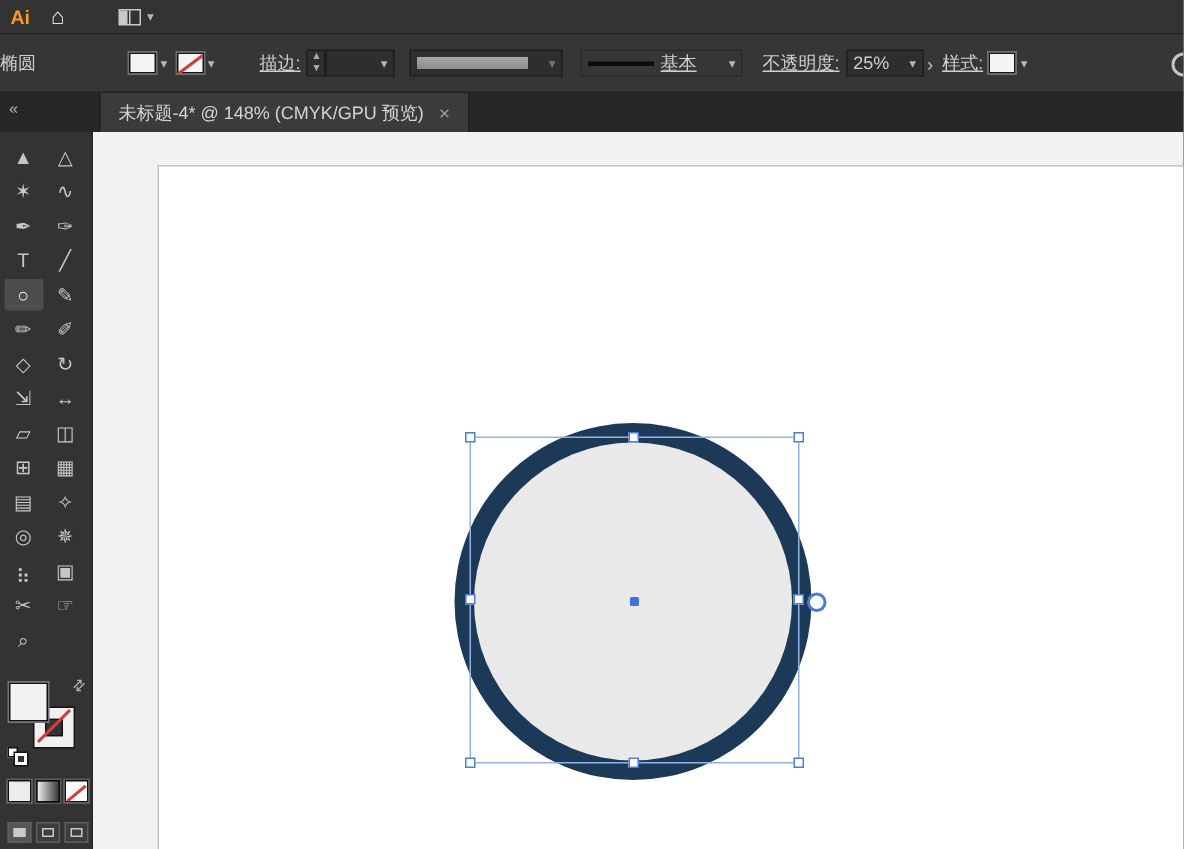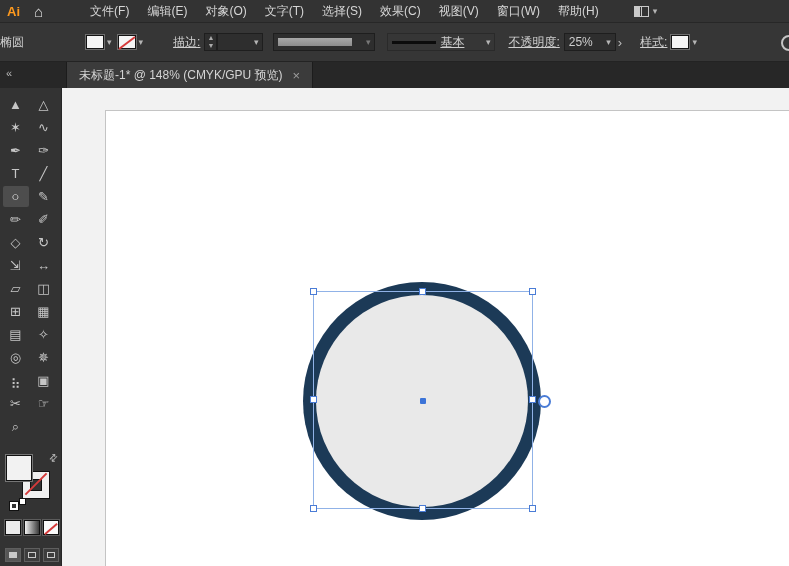--- a/index.html
+++ b/index.html
@@ -1,18 +1,18 @@
 <!DOCTYPE html>
 <html><head>
 <meta charset="utf-8">
 <style>
   * { box-sizing: border-box; margin: 0; padding: 0; }
   html,body { width:789px; height:566px; overflow:hidden; background:#333;
     font-family:"Liberation Sans","DejaVu Sans",sans-serif; }
-  .app { position:relative; width:789px; height:566px; background:#f9a8d4;text-align:right; }
+  .app { position:relative; width:789px; height:566px; background:#f9a8d4; }
 
   
   .menubar { position:absolute; top:0; left:0; right:0; height:22px; background:#333;
     display:flex; align-items:center; color:#d6d6d6; font-size:12px; }
   .logo { color:#ff9a1e; font-weight:bold; font-size:13px; padding:0 8px 0 7px; cursor:default; }
   .home { font-size:15px; color:#e2e2e2; padding:0 10px 0 6px; }
   .menus { display:flex; align-items:center; margin-left:28px; }
   .menu-item { padding:0 9px; line-height:22px; cursor:default; }
   .workspace { display:flex; align-items:center; margin-left:26px; gap:4px; }
   .ws-icon { position:relative; width:15px; height:11px; border:1px solid #c9c9c9; display:inline-block; }
@@ -42,21 +42,21 @@
   .profile-bar { width:74px; height:8px; background:linear-gradient(#a8a8a8,#8c8c8c); }
   .combo.profile .caret { color:#777; }
   .combo.brush { width:108px; background:transparent; border-color:#2a2a2a; }
   .stroke-preview { width:44px; height:3px; background:#0c0c0c; }
   .brush-name { text-decoration:underline; }
   .combo.opacity { width:52px; }
   .chev { color:#bdbdbd; font-size:13px; padding:0 2px; }
   .edge-circle { position:absolute; right:-8px; top:12px; width:16px; height:16px;
     border:2px solid #c4c4c4; border-radius:50%; }
   .ml62{margin-left:62px}.ml6{margin-left:6px}.ml30{margin-left:30px}.ml10{margin-left:10px}
-  .ml12{margin-left:12px}.ml14{margin-left:13px}.ml16{margin-left:16px}.ml4{margin-left:4px}
+  .ml12{margin-left:12px}.ml14{margin-left:13px}.ml16{margin-left:4px}.ml4{margin-left:4px}
 
   
   .tabbar { position:absolute; top:62px; left:0; right:0; height:26px; background:#272727; }
   .collapse { position:absolute; left:6px; top:5px; color:#b9b9b9; font-size:11px; }
   .tab { position:absolute; left:66px; top:0; height:26px; background:#3b3b3b;
     border-right:1px solid #1c1c1c; border-left:1px solid #1c1c1c;
     display:flex; align-items:center; padding:0 12px; gap:10px; }
   .tab-title { color:#d4d4d4; font-size:12px; white-space:nowrap; }
   .tab-close { color:#9d9d9d; font-size:13px; }
 
@@ -121,32 +121,20 @@
     background:#fff; border:2px solid #4a7cd6; border-radius:50%; }
 </style>
 </head>
 <body>
 
 <div class="app">
 
   <div class="menubar">
     <span class="logo">Ai</span>
     <span class="home">⌂</span>
-    <div class="menus">
-
-    <span class="menu-item">文件(F)</span>
-        <span class="menu-item">编辑(E)</span>
-        <span class="menu-item">对象(O)</span>
-        <span class="menu-item">文字(T)</span>
-        <span class="menu-item">选择(S)</span>
-        <span class="menu-item">效果(C)</span>
-        <span class="menu-item">视图(V)</span>
-        <span class="menu-item">窗口(W)</span>
-        <span class="menu-item">帮助(H)</span>
-      </div>
     <div class="workspace">
       <span class="ws-icon">
           <i></i>
           <i></i>
         </span>
       <span class="caret">▾</span>
     </div>
   </div>
 
   <div class="controlbar">
@@ -200,21 +188,21 @@
       <span class="swatch"></span>
       <span class="caret">▾</span>
     </span>
 
     <span class="edge-circle"></span>
   </div>
 
   <div class="tabbar">
     <span class="collapse">«</span>
     <div class="tab">
-      <span class="tab-title">未标题-1* @ 148% (CMYK/GPU 预览)</span>
+      <span class="tab-title">未标题-4* @ 148% (CMYK/GPU 预览)</span>
       <span class="tab-close">×</span>
     </div>
   </div>
 
   <div class="toolbar">
     <div class="tools">
 
         <div class="tool">
           <span class="glyph">▲</span>
         </div>

